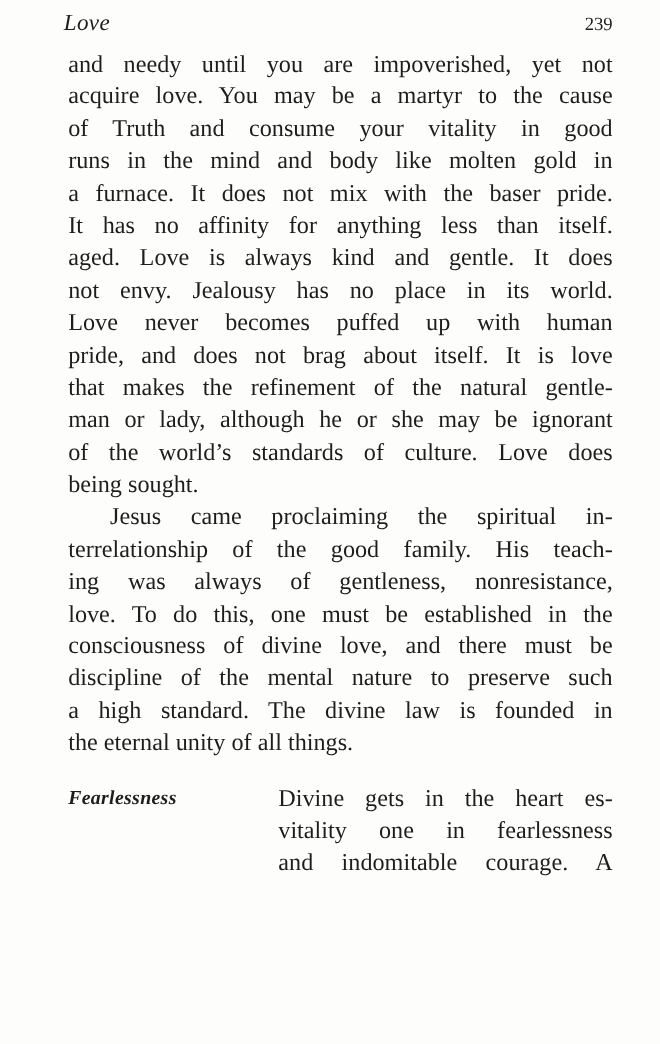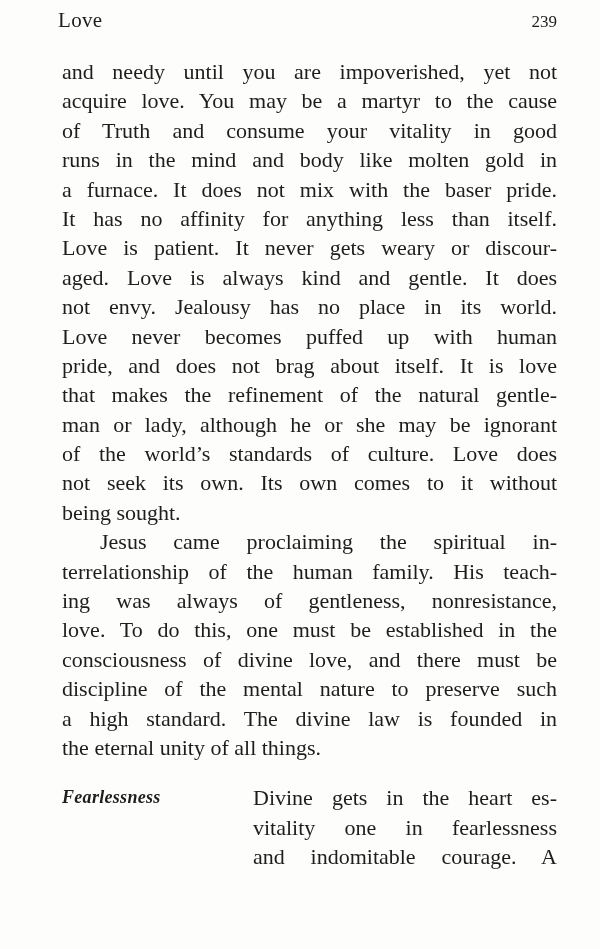--- a/index.html
+++ b/index.html
@@ -24,28 +24,29 @@
   .running-header {
     display: flex;
     justify-content: space-between;
     align-items: baseline;
     padding-left: 58px;
     padding-right: 43px;
     height: 24px;
     line-height: 24px;
   }
   .head-title {
+    font-style: italic;
     font-size: 21px;
     letter-spacing: 0.3px;
   }
   .page-num {
     font-size: 17px;
   }
   .body-block {
-    margin-top: 25px;
+    margin-top: 11px;
     margin-left: 62px;
     width: 495px;
   }
   .para { width: 495px; }
   .tline {
     font-size: 22px;
     line-height: 29.4px;
     height: 29.4px;
     white-space: normal;
     text-align: justify;
@@ -80,36 +81,34 @@
   <div class="body-block">
 
     <div class="para">
 
     <div class="tline">and needy until you are impoverished, yet not</div>
         <div class="tline">acquire love. You may be a martyr to the cause</div>
         <div class="tline">of Truth and consume your vitality in good</div>
         <div class="tline">runs in the mind and body like molten gold in</div>
         <div class="tline">a furnace. It does not mix with the baser pride.</div>
         <div class="tline">It has no affinity for anything less than itself.</div>
-        <div class="tline">Love is patient. It never gets weary or discour-</div>
         <div class="tline">aged. Love is always kind and gentle. It does</div>
         <div class="tline">not envy. Jealousy has no place in its world.</div>
         <div class="tline">Love never becomes puffed up with human</div>
         <div class="tline">pride, and does not brag about itself. It is love</div>
         <div class="tline">that makes the refinement of the natural gentle-</div>
         <div class="tline">man or lady, although he or she may be ignorant</div>
         <div class="tline">of the world’s standards of culture. Love does</div>
-        <div class="tline">not seek its own. Its own comes to it without</div>
         <div class="tline last-line">being sought.</div>
       </div>
 
     <div class="para">
 
     <div class="tline indent-first">Jesus came proclaiming the spiritual in-</div>
-        <div class="tline">terrelationship of the human family. His teach-</div>
+        <div class="tline">terrelationship of the good family. His teach-</div>
         <div class="tline">ing was always of gentleness, nonresistance,</div>
         <div class="tline">love. To do this, one must be established in the</div>
         <div class="tline">consciousness of divine love, and there must be</div>
         <div class="tline">discipline of the mental nature to preserve such</div>
         <div class="tline">a high standard. The divine law is founded in</div>
         <div class="tline last-line">the eternal unity of all things.</div>
       </div>
 
     <div class="section">
       <div class="sidehead">Fearlessness</div>

